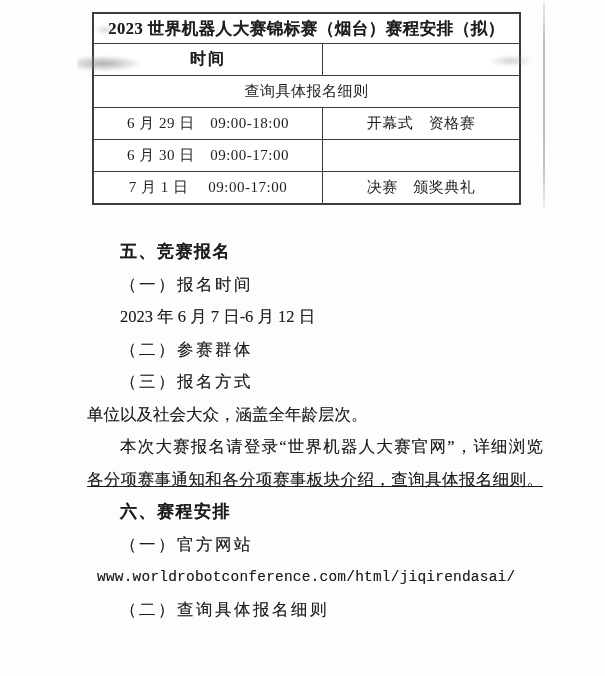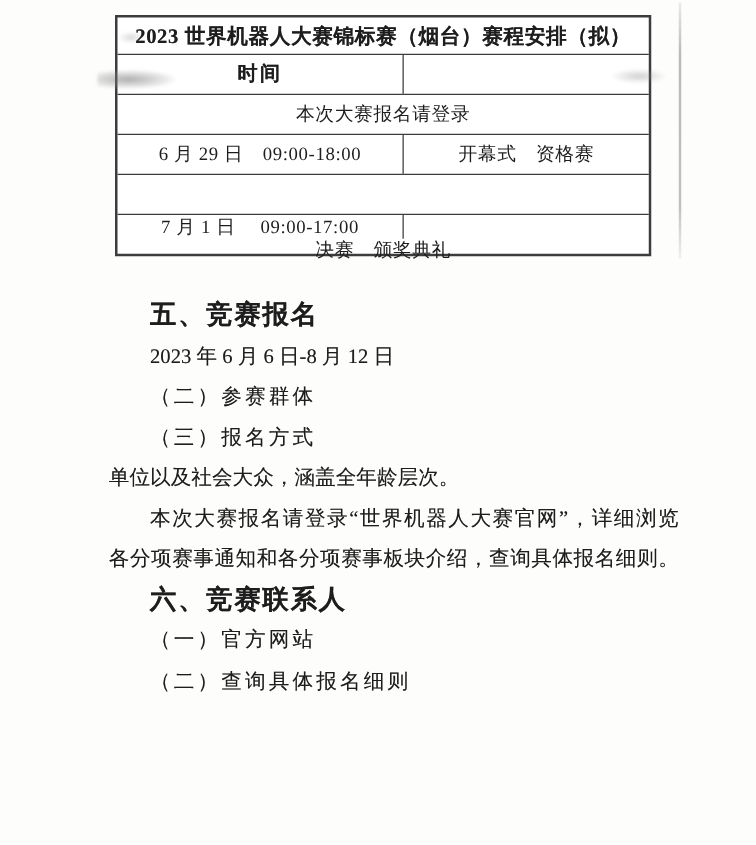--- a/index.html
+++ b/index.html
@@ -21,47 +21,47 @@
     background:#fff;
   }
   .t-title{
     height:29px;line-height:29px;
     text-align:center;
     font-weight:bold;font-size:16.5px;letter-spacing:.5px;
     border-bottom:1px solid #3c3c3c;
     text-shadow:0 0 .4px rgba(0,0,0,.55);
   }
   .t-row{display:flex;height:31px;border-bottom:1px solid #3c3c3c;}
-  .t-row:last-child{border-bottom:none;flex-direction:column;}
+  .t-row:last-child{border-bottom:none;}
   .t-cell{display:flex;align-items:center;justify-content:center;box-sizing:border-box;}
   .c1{width:229px;border-right:1px solid #3c3c3c;}
   .c2{flex:1;}
   .t-head .t-cell{font-weight:bold;font-size:16px;letter-spacing:2px;text-shadow:0 0 .4px rgba(0,0,0,.55);}
   .t-body .t-cell{font-size:15px;letter-spacing:.5px;}
 
   
   .content{
     position:absolute;left:87px;top:236px;width:456px;
     font-size:16.5px;
   }
   .line{
     height:32.5px;line-height:32.5px;
     text-shadow:0 0 .4px rgba(0,0,0,.4);
   }
   .l-h{
     font-family:"Liberation Sans","DejaVu Sans",sans-serif;
-    font-weight:bold;font-size:21px;
+    font-weight:bold;font-size:17px;
     padding-left:33px;letter-spacing:1.5px;
     text-shadow:0 0 .5px rgba(0,0,0,.6);
   }
   .l-sub{padding-left:33px;letter-spacing:2.5px;}
   .l-ind{padding-left:33px;}
   .l-indj{padding-left:33px;text-align:justify;text-align-last:justify;}
   .l-cont{}
-  .l-contj{text-align:justify;text-align-last:justify;}
+  .l-contj{text-align:justify;text-align-last:justify;text-decoration:underline;}
   .l-url{
     font-family:"Liberation Mono","DejaVu Sans Mono",monospace;
     font-size:14.5px;padding-left:10px;letter-spacing:.2px;
   }
 
   
   .smudge{position:absolute;pointer-events:none;filter:blur(1.2px);}
   .smudge-a{left:78px;top:56px;width:62px;height:15px;
     background:radial-gradient(ellipse at 40% 50%,rgba(110,110,110,.55),rgba(160,160,160,.25) 55%,transparent 75%);}
   .smudge-b{left:488px;top:55px;width:46px;height:12px;
@@ -77,45 +77,48 @@
 
 <div class="page">
 
   <div class="sched-table">
     <div class="t-title">2023 世界机器人大赛锦标赛（烟台）赛程安排（拟）</div>
     <div class="t-row t-head">
       <div class="t-cell c1">时间</div>
     </div>
     <div class="t-body">
       <div class="t-row">
-        <div class="t-cell c2">本次大赛报名请登录</div>
+        <div class="t-cell c2">查询具体报名细则</div>
       </div>
       <div class="t-row">
         <div class="t-cell c1">6 月 29 日　09:00-18:00</div>
         <div class="t-cell c2">开幕式　资格赛</div>
       </div>
       <div class="t-row">
+        <div class="t-cell c1">6 月 30 日　09:00-17:00</div>
       </div>
       <div class="t-row">
         <div class="t-cell c1">7 月 1 日　 09:00-17:00</div>
         <div class="t-cell c2">决赛　颁奖典礼</div>
       </div>
     </div>
   </div>
 
   <div class="content">
     <div class="line l-h">五、竞赛报名</div>
-    <div class="line l-ind">2023 年 6 月 6 日-8 月 12 日</div>
+    <div class="line l-sub">（一）报名时间</div>
+    <div class="line l-ind">2023 年 6 月 7 日-6 月 12 日</div>
     <div class="line l-sub">（二）参赛群体</div>
     <div class="line l-sub">（三）报名方式</div>
     <div class="line l-cont">单位以及社会大众，涵盖全年龄层次。</div>
     <div class="line l-indj">本次大赛报名请登录“世界机器人大赛官网”，详细浏览</div>
     <div class="line l-contj">各分项赛事通知和各分项赛事板块介绍，查询具体报名细则。</div>
-    <div class="line l-h">六、竞赛联系人</div>
+    <div class="line l-h">六、赛程安排</div>
     <div class="line l-sub">（一）官方网站</div>
+    <div class="line l-url">www.worldrobotconference.com/html/jiqirendasai/</div>
     <div class="line l-sub">（二）查询具体报名细则</div>
   </div>
 
   <div class="smudge smudge-a"></div>
   <div class="smudge smudge-b"></div>
   <div class="smudge smudge-c"></div>
   <div class="scan-line-v"></div>
 
 </div>
 

